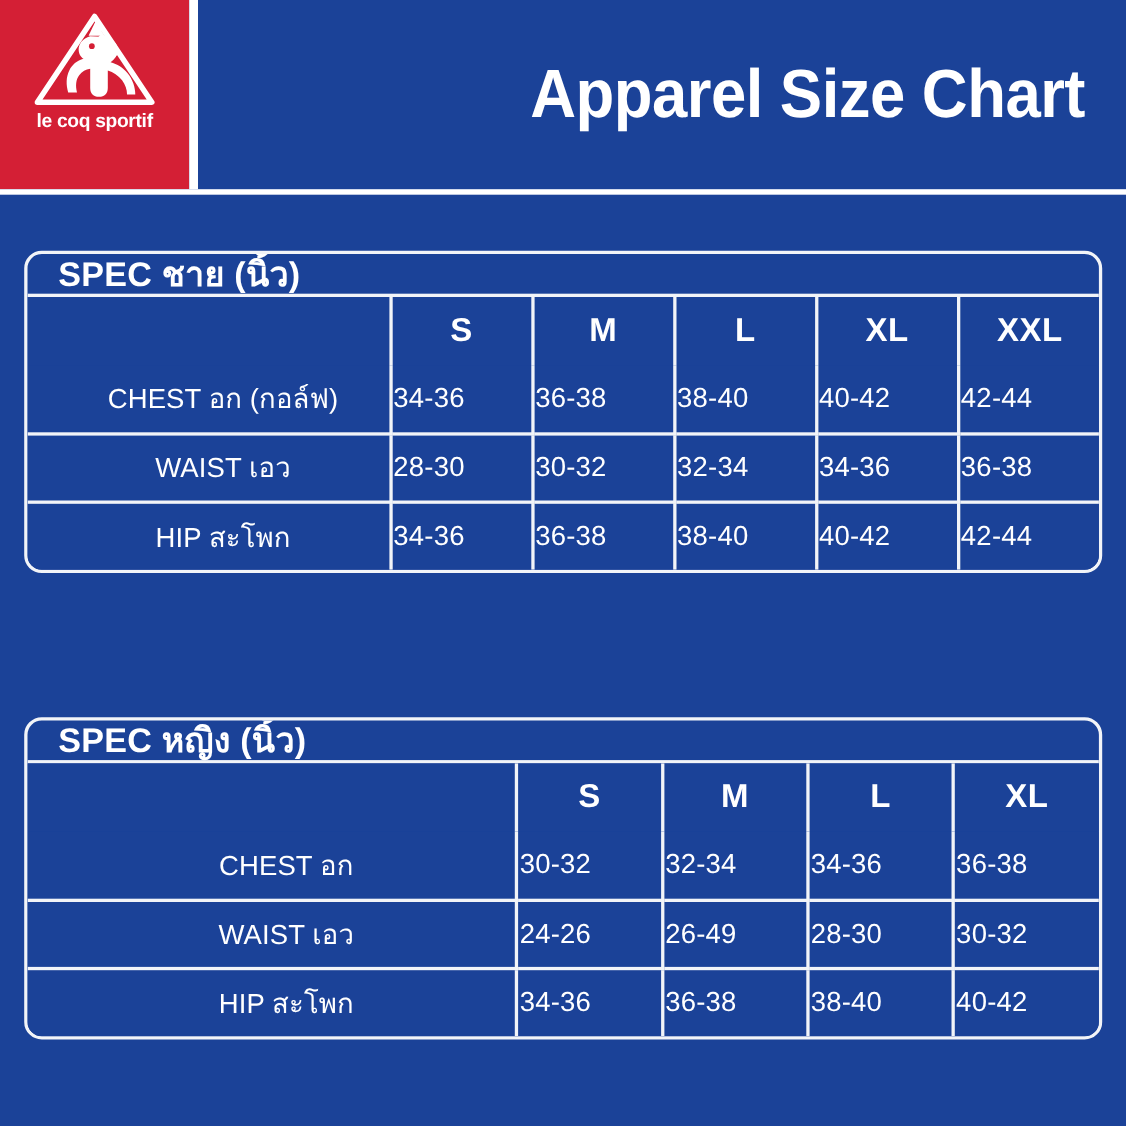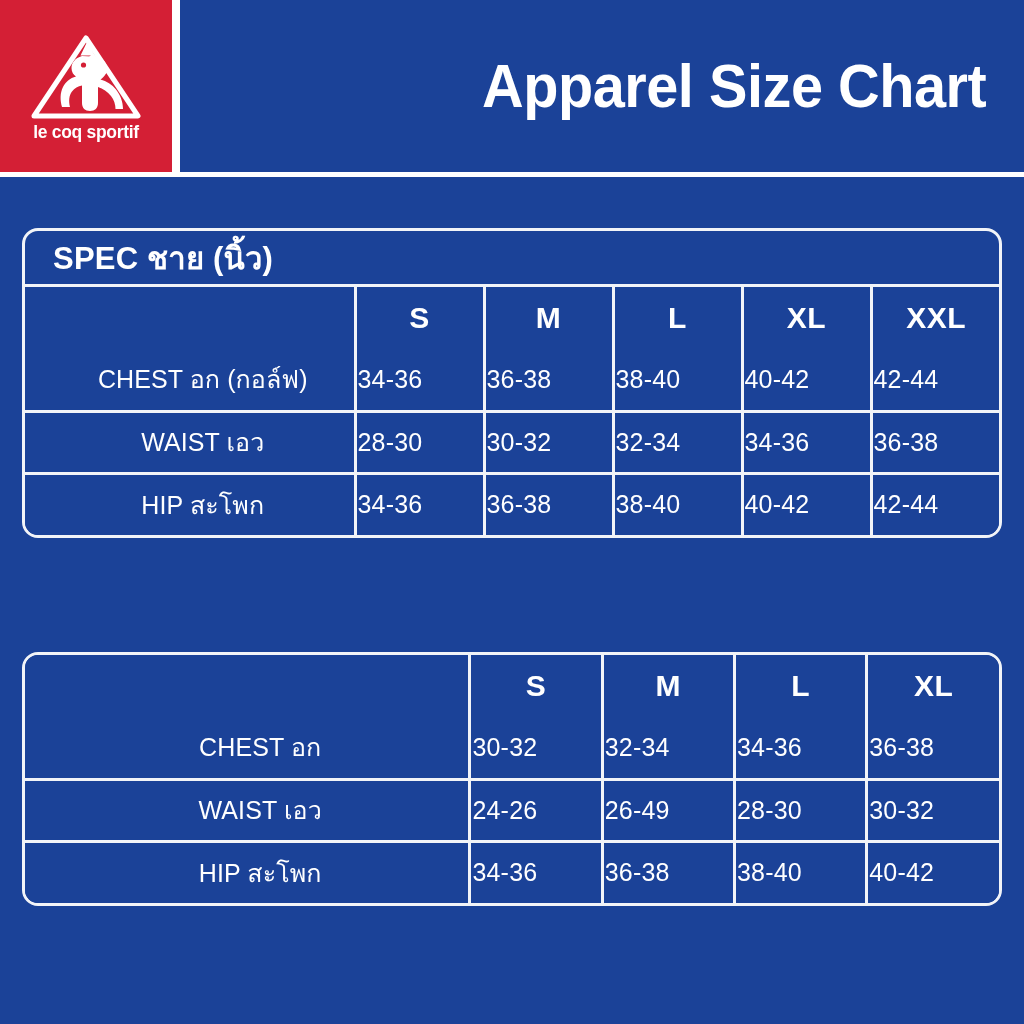--- a/index.html
+++ b/index.html
@@ -23,21 +23,21 @@
     width: 1024px;
     height: 172px;
     display: flex;
     align-items: stretch;
   }
   .logo-box {
     width: 172px;
     height: 172px;
     background: #d41f35;
     display: flex;
-    align-items: center;
+    align-items: flex-start;
     justify-content: center;
     flex: 0 0 auto;
     box-sizing: border-box;
   }
   .logo-inner {
     width: 126px;
     height: 126px;
     display: flex;
     flex-direction: column;
     align-items: center;
@@ -95,21 +95,21 @@
     box-sizing: border-box;
     border: 3px solid #f2f4f8;
     border-radius: 16px;
     background: #1b4298;
     overflow: hidden;
   }
   #table-men  { top: 228px; }
   #table-women{ top: 652px; }
 
   .spec-caption {
-    height: 56px;
+    height: 39px;
     display: flex;
     align-items: center;
     padding-left: 28px;
     box-sizing: border-box;
     color: #ffffff;
     font-size: 31px;
     font-weight: 700;
     letter-spacing: 0.2px;
     border-bottom: 3px solid #f2f4f8;
     font-family: "Liberation Sans", "DejaVu Sans", sans-serif;
@@ -255,20 +255,21 @@
         <td class="val">36-38</td>
         <td class="val">38-40</td>
         <td class="val">40-42</td>
         <td class="val">42-44</td>
       </tr>
     </tbody>
   </table>
 </section>
 
 <section class="spec-table" id="table-women">
+  <div class="spec-caption">SPEC หญิง (นิ้ว)</div>
   <table class="grid">
     <colgroup>
       <col class="c-label">
         <col class="c-size">
         <col class="c-size">
         <col class="c-size">
         <col class="c-size">
     </colgroup>
     <thead>
       <tr>

